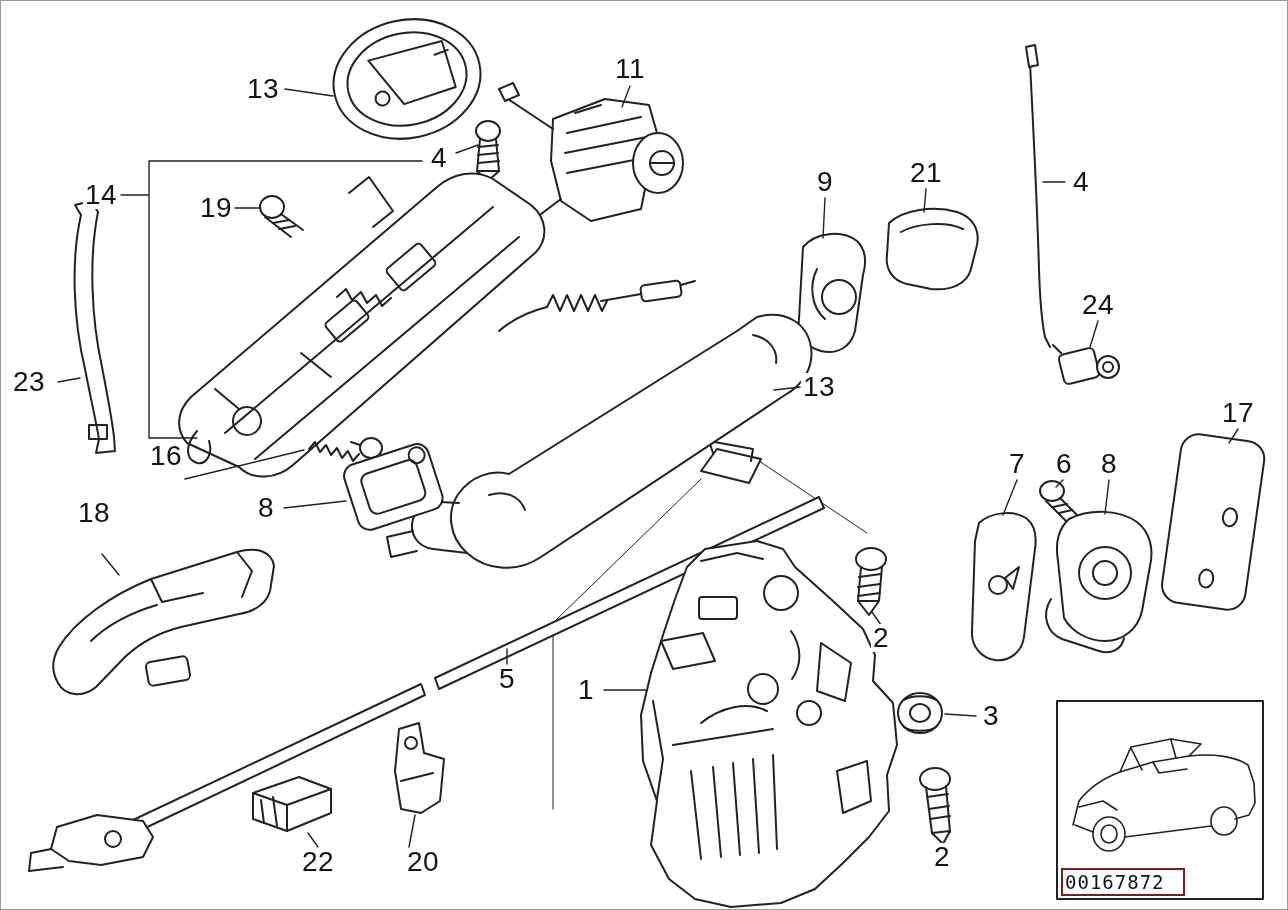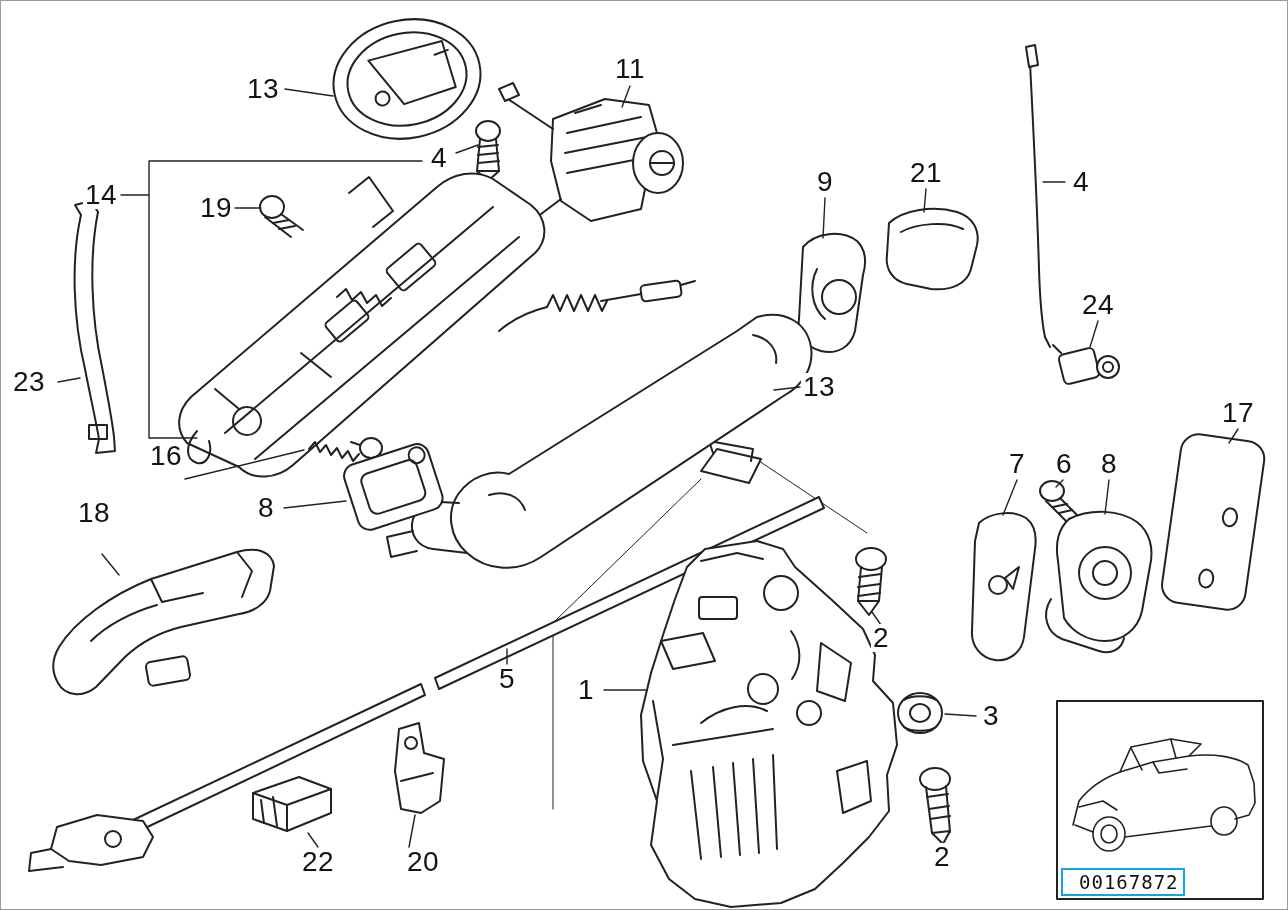--- a/index.html
+++ b/index.html
@@ -10,22 +10,22 @@
   }
   .art{position:absolute;left:0;top:0;width:1288px;height:910px;}
   .labels-layer{position:absolute;left:0;top:0;width:1288px;height:910px;}
   .part-label{
     position:absolute;transform:translate(-50%,-50%);
     font-size:28px;line-height:1;color:#141414;letter-spacing:.5px;
     cursor:pointer;user-select:none;background:#fff;padding:0 2px;
   }
   .plate{
     position:absolute;left:1060px;top:867px;width:124px;height:28px;
-    border:2px solid #0ea5e9;box-sizing:border-box;background:#fff;
-    display:flex;align-items:center;padding-left:16px;
+    border:2px solid #7f1d1d;box-sizing:border-box;background:#fff;
+    display:flex;align-items:center;padding-left:2px;
   }
   .plate span{
     font-family:"DejaVu Sans Mono",monospace;font-size:19px;color:#111;
     letter-spacing:1px;
   }
 </style>
 </head>
 <body>
 
 <div class="stage">

